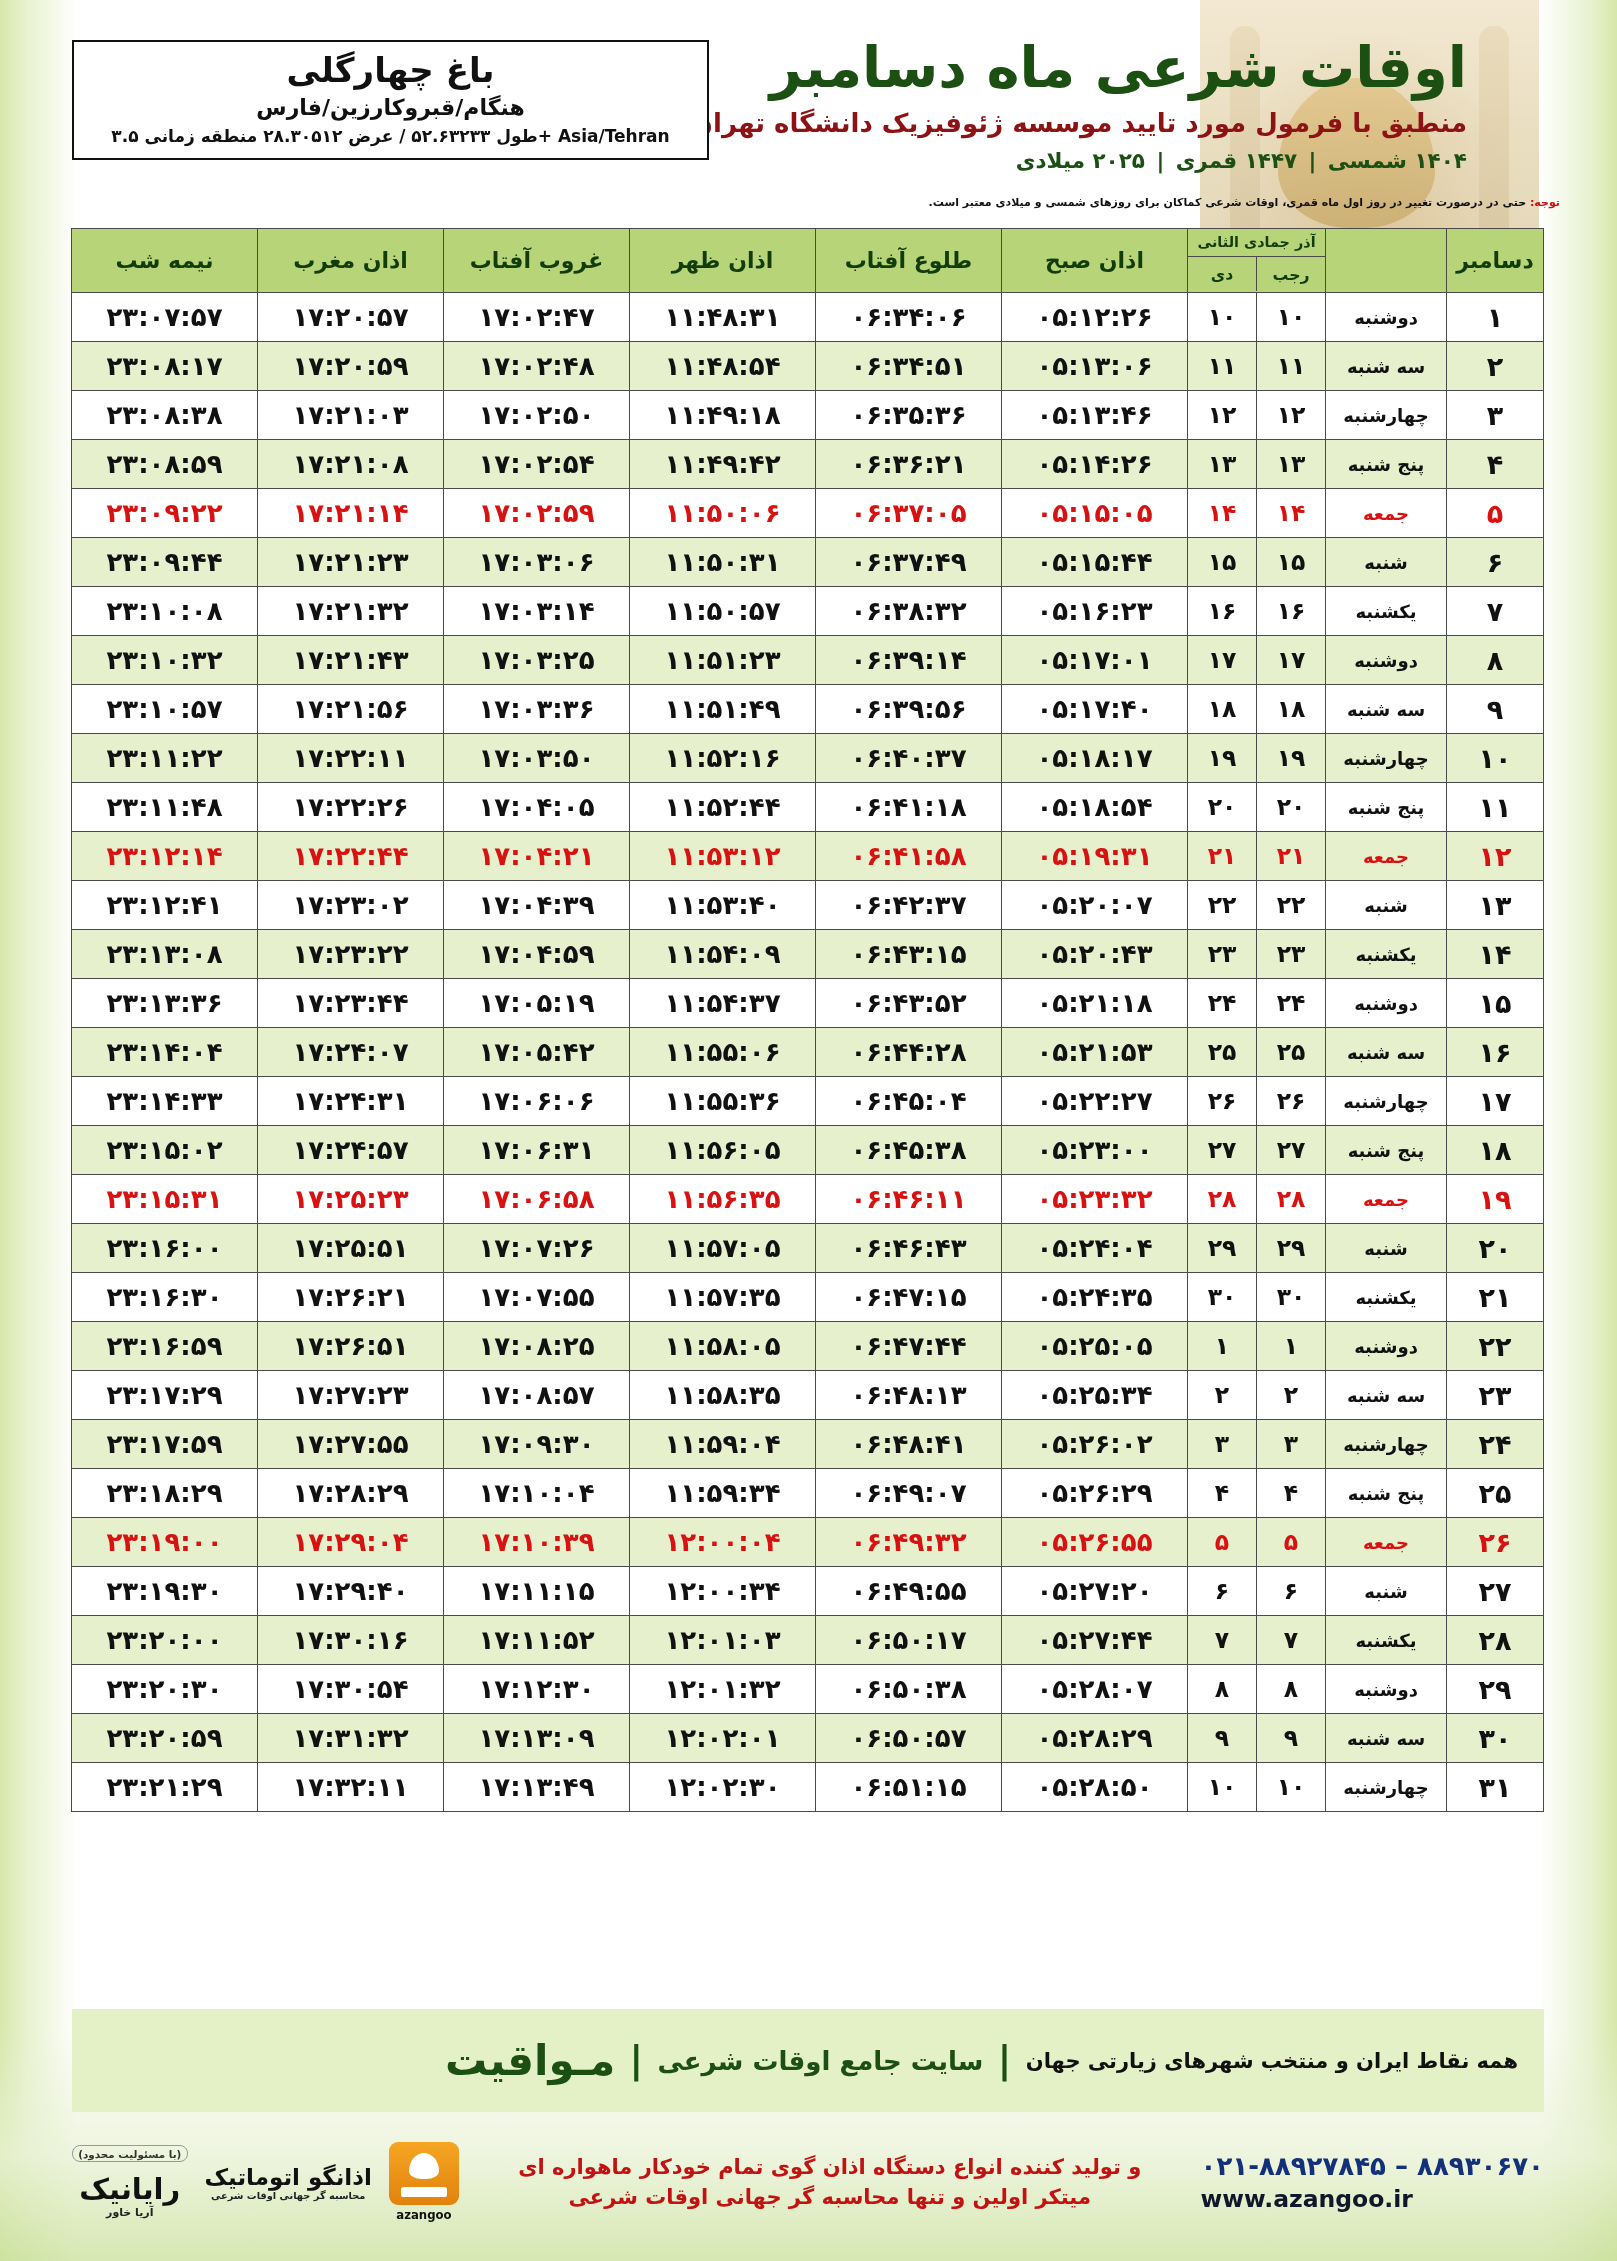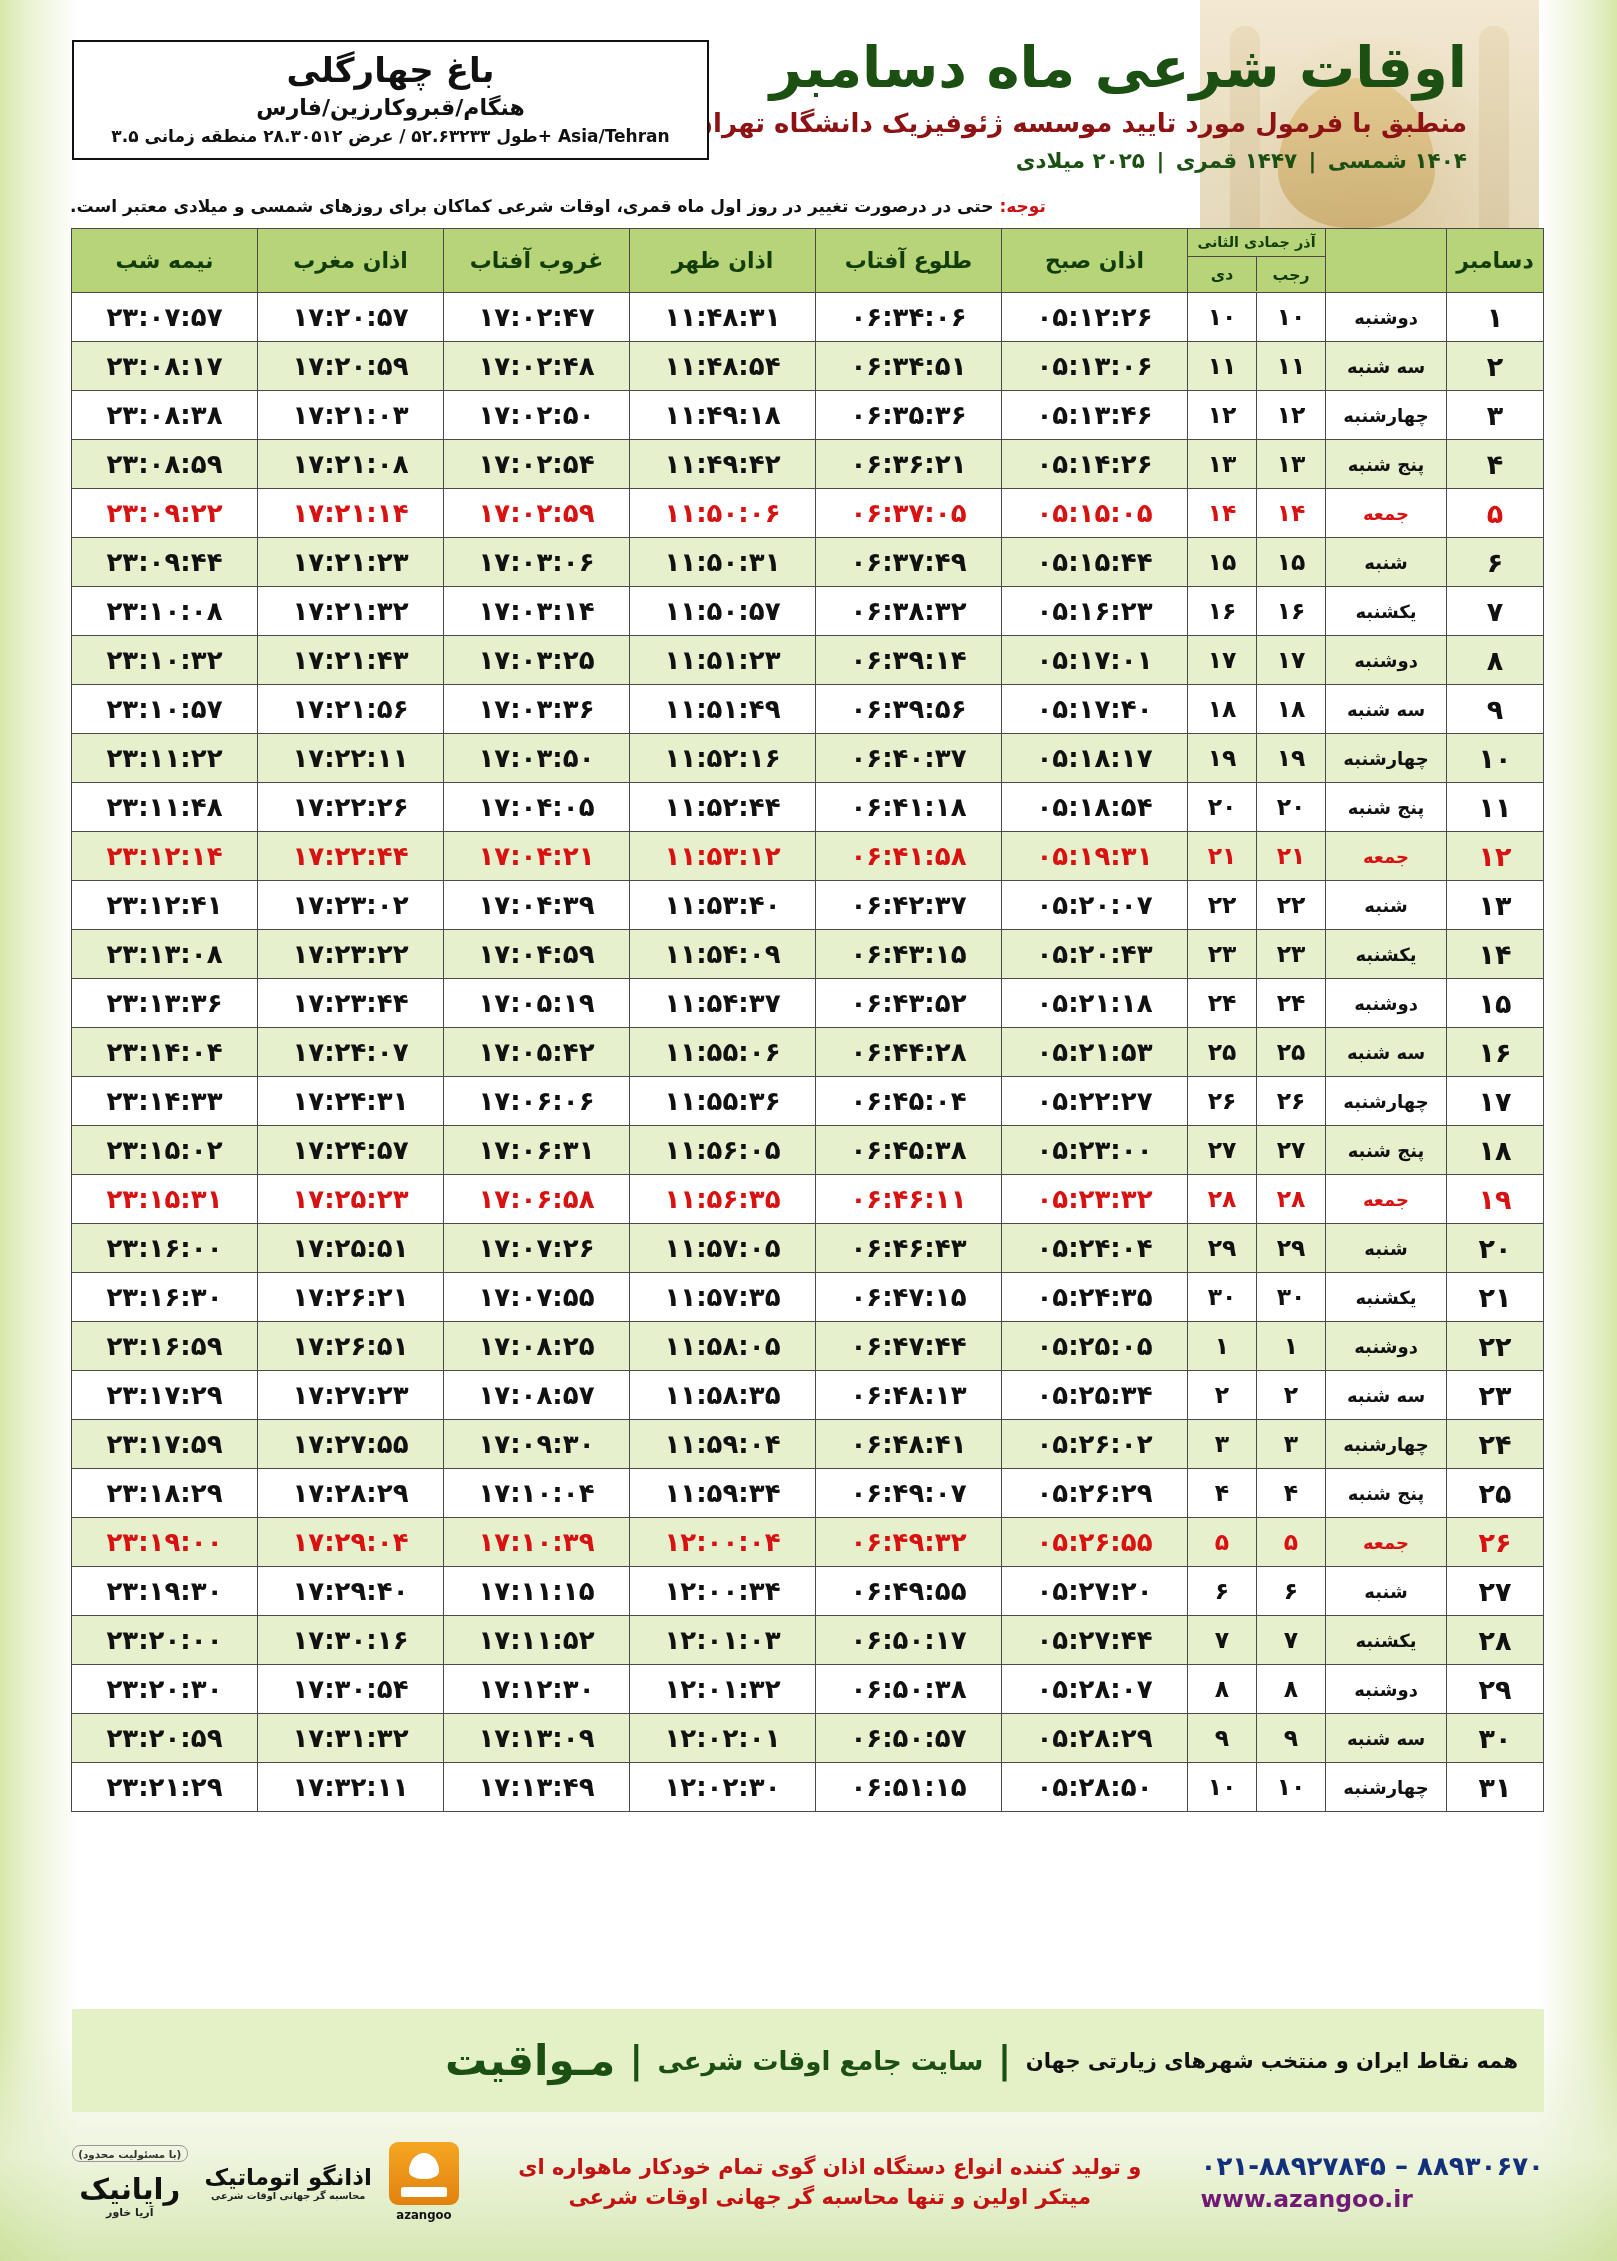--- a/index.html
+++ b/index.html
@@ -137,25 +137,25 @@
   .city-coords {
     font-size: 17px;
     font-weight: 700;
     color: #111111;
     margin-top: 6.5px;
     direction: ltr;
   }
 
   .note-line {
     position: absolute;
-    left: 71px;
+    left: 89px;
     top: 196px;
     width: 1472px;
-    text-align: left;
-    font-size: 17px;
+    text-align: right;
+    font-size: 11px;
     font-weight: 700;
     color: #111111;
     z-index: 6;
   }
   .note-line .note-label { color: #cc1111; }
 
   
   .table-wrap {
     position: absolute;
     left: 73px;
@@ -294,21 +294,21 @@
     justify-content: space-between;
     z-index: 6;
   }
   .bs-left {
     direction: ltr;
     text-align: left;
     color: #1b3f8f;
     font-weight: 700;
   }
   .bs-phone { font-size: 26px; color: #13307a; }
-  .bs-web { font-size: 23.5px; color: #701a75; margin-top: 3.9px; }
+  .bs-web { font-size: 23.5px; color: #0f172a; margin-top: 3.9px; }
   .bs-mid {
     text-align: center;
     color: #c21212;
     font-weight: 700;
     font-size: 21px;
     line-height: 1.45;
     direction: rtl;
     flex: 1;
     padding: 0 26px;
   }

